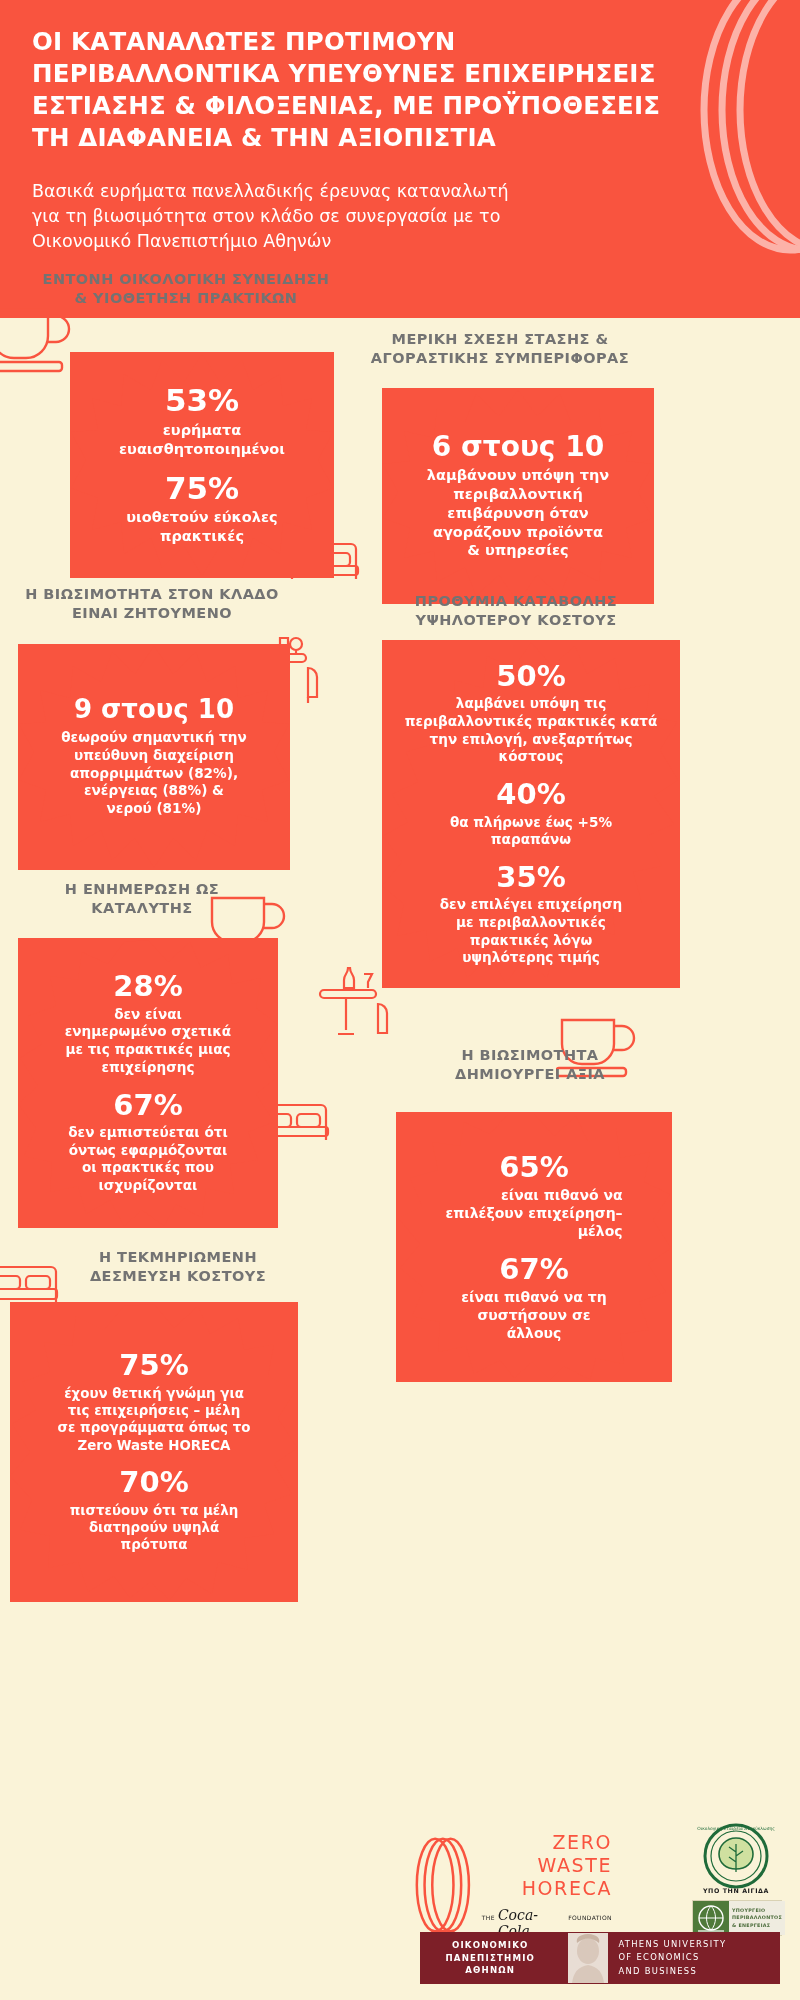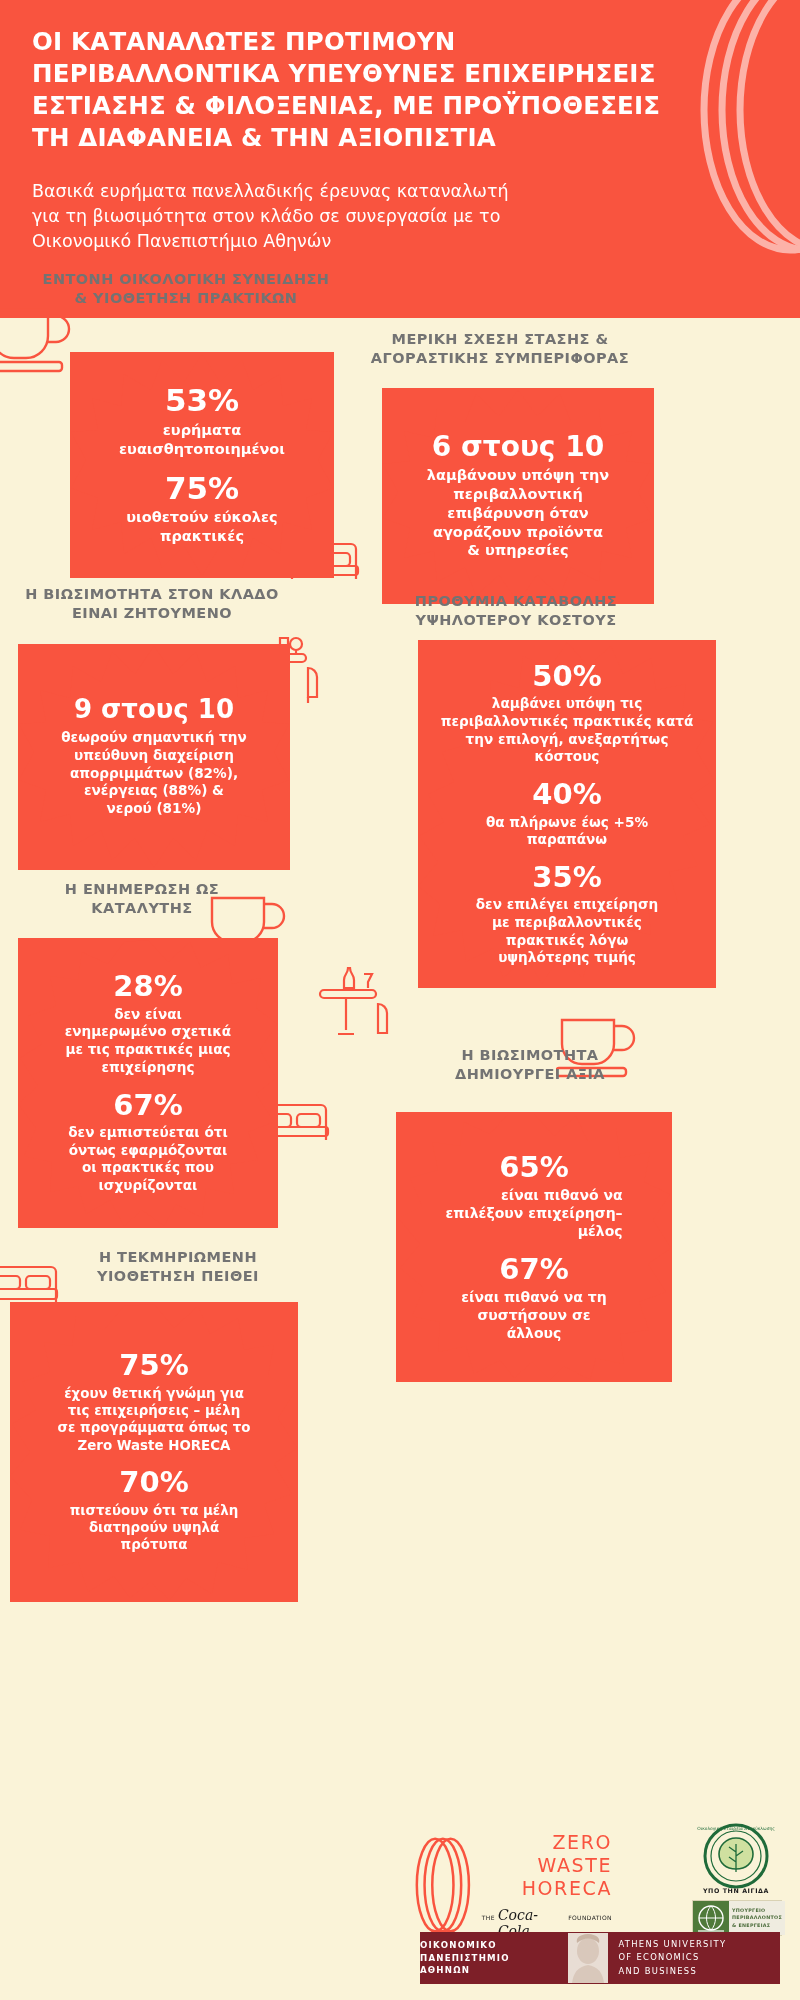--- a/index.html
+++ b/index.html
@@ -43,21 +43,21 @@
   .grp + .grp{margin-top:13px;}
 
   
   .icon{position:absolute;pointer-events:none;}
 
   
   .logos{position:absolute;}
   .zw-text{color:#f9543f;font-size:19px;line-height:1.22;letter-spacing:1.6px;font-weight:normal;text-align:right;}
   .coke{font-family:"DejaVu Serif","Liberation Serif",serif;}
   .aueb-box{background:#7d1f28;color:#fff;display:flex;align-items:center;box-sizing:border-box;}
-  .aueb-gr{font-size:8.6px;font-weight:bold;letter-spacing:1.2px;line-height:1.45;text-align:left;}
+  .aueb-gr{font-size:8.6px;font-weight:bold;letter-spacing:1.2px;line-height:1.45;text-align:center;}
   .aueb-en{font-size:8.4px;letter-spacing:1.3px;line-height:1.55;}
   .hsnc-cap{font-size:6.3px;font-weight:bold;color:#1b1b1b;letter-spacing:.6px;text-align:center;}
   .ypeka{display:flex;box-sizing:border-box;border:1px solid #d9d2b4;}
   .ypeka-r{background:#efece0;color:#4a6b3a;font-size:4.8px;font-weight:bold;line-height:1.5;
            letter-spacing:.3px;padding:0 3px;display:flex;align-items:center;}
 </style>
 </head>
 <body>
 
 <div class="page">
@@ -204,21 +204,21 @@
 απορριμμάτων (82%),
 ενέργειας (88%) &amp;
 νερού (81%)</div>
       </div>
     </div>
   </div>
 
   <div class="sec-h" style="left:356px;top:592px;width:320px;white-space:pre-line;">ΠΡΟΘΥΜΙΑ ΚΑΤΑΒΟΛΗΣ
 ΥΨΗΛΟΤΕΡΟΥ ΚΟΣΤΟΥΣ</div>
 
-  <div class="burst" style="left:382px;top:640px;width:298px;height:348px;margin-left:36px;">
+  <div class="burst" style="left:382px;top:640px;width:298px;height:348px;">
     <svg style="position:absolute;inset:0;" width="298" height="348" viewBox="0 0 298 348">
       <polygon fill="#f9543f" points="149,2 170,26 193,6 205,34 233,18 238,50 268,44 264,76 295,82 278,110 296,140 272,156 292,184 265,196 280,226 251,232 260,263 230,263 233,295 204,288 201,320 174,306 165,338 141,318 124,344 108,316 85,338 75,308 48,322 44,290 15,296 22,264 0,246 20,222 1,196 26,182 10,154 36,142 24,112 51,104 44,72 74,72 72,40 101,48 105,16 132,28"></polygon>
     </svg>
     <div class="b-inner" style="padding:0 22px;">
       <div class="grp">
         <div class="stat" style="font-size:29px;">50%</div>
         <div class="lbl" style="font-size:13.6px;white-space:pre-line;margin-top:4px;">λαμβάνει υπόψη τις
 περιβαλλοντικές πρακτικές κατά
 την επιλογή, ανεξαρτήτως
 κόστους</div>
@@ -280,21 +280,21 @@
       <div class="grp">
         <div class="stat" style="font-size:29px;">67%</div>
         <div class="lbl" style="font-size:14px;white-space:pre-line;margin-top:4px;">είναι πιθανό να τη
 συστήσουν σε
 άλλους</div>
       </div>
     </div>
   </div>
 
   <div class="sec-h" style="left:28px;top:1248px;width:300px;white-space:pre-line;">Η ΤΕΚΜΗΡΙΩΜΕΝΗ
-ΥΙΟΘΕΤΗΣΗ ΠΕΙΘΕΙ</div>
+ΔΕΣΜΕΥΣΗ ΚΟΣΤΟΥΣ</div>
 
   <div class="burst" style="left:10px;top:1302px;width:288px;height:300px;">
     <svg style="position:absolute;inset:0;" width="288" height="300" viewBox="0 0 288 300">
       <polygon fill="#f9543f" points="144,2 164,26 188,4 200,32 228,16 234,48 264,42 258,74 286,88 268,116 287,146 264,162 282,192 254,202 264,232 234,236 238,268 208,260 202,292 176,276 160,298 140,280 120,296 104,274 78,290 68,260 38,266 40,234 10,228 22,198 0,174 20,150 2,122 26,108 12,80 40,70 34,40 62,44 66,14 94,28 114,4"></polygon>
     </svg>
     <div class="b-inner" style="padding:0 26px;">
       <div class="grp">
         <div class="stat" style="font-size:29px;">75%</div>
         <div class="lbl" style="font-size:13.4px;white-space:pre-line;margin-top:4px;">έχουν θετική γνώμη για
 τις επιχειρήσεις – μέλη

